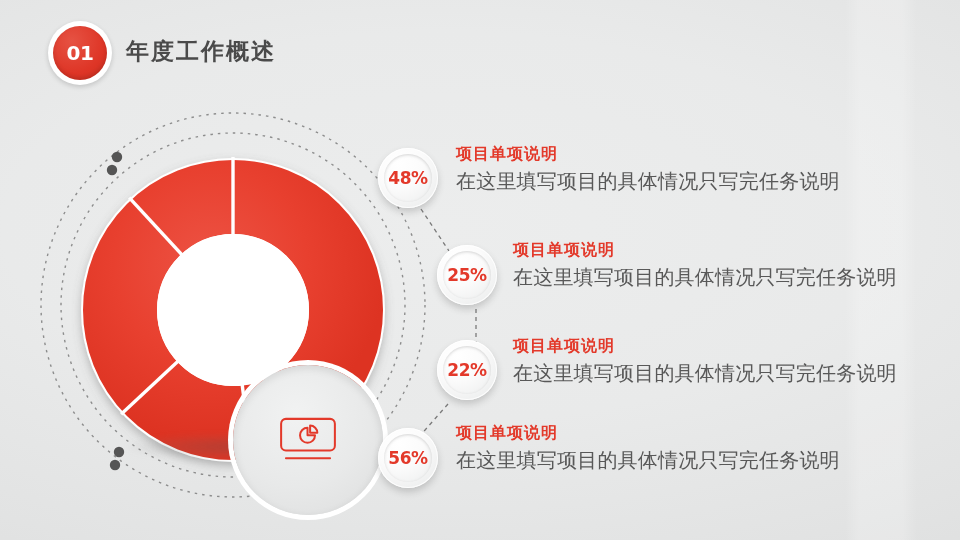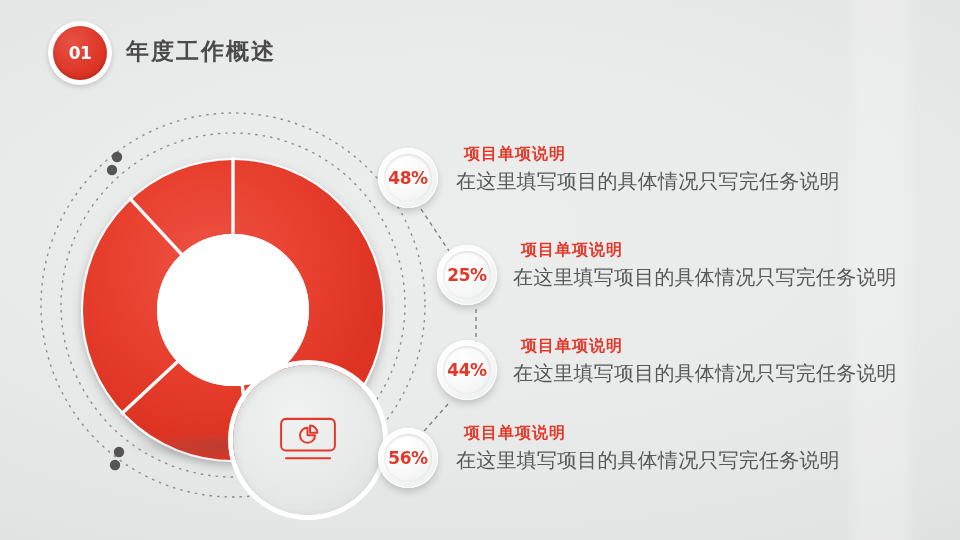--- a/index.html
+++ b/index.html
@@ -56,21 +56,21 @@
     box-shadow: inset 0 -2px 4px rgba(0,0,0,0.14);
   }
   .num-badge .num {
     position: absolute;
     left: 0; top: 0;
     width: 54px; height: 54px;
     display: flex;
     align-items: center;
     justify-content: center;
     color: #fff;
-    font-size: 17px;
+    font-size: 20px;
     font-weight: bold;
     letter-spacing: -0.5px;
     font-family: "DejaVu Sans", sans-serif;
     text-align: right;
   }
   .slide-title {
     position: absolute;
     left: 126px;
     top: 36px;
     font-size: 23px;
@@ -160,21 +160,20 @@
   .item-text {
     position: absolute;
     z-index: 3;
   }
   .item-title {
     color: #e3392a;
     font-size: 16px;
     font-weight: bold;
     letter-spacing: 1px;
     margin-bottom: 3px;
-    margin-left: 8px;
   }
   .item-desc {
     color: #585858;
     font-size: 20px;
     letter-spacing: 0.2px;
     white-space: nowrap;
   }
 </style>
 </head>
 <body>
@@ -256,21 +255,21 @@
 
   <div class="badge" style="left:437px; top:245px;">
     <span>25%</span>
   </div>
   <div class="item-text" style="left:513px; top:240px;">
     <div class="item-title">项目单项说明</div>
     <div class="item-desc">在这里填写项目的具体情况只写完任务说明</div>
   </div>
 
   <div class="badge" style="left:437px; top:340px;">
-    <span>44%</span>
+    <span>22%</span>
   </div>
   <div class="item-text" style="left:513px; top:336px;">
     <div class="item-title">项目单项说明</div>
     <div class="item-desc">在这里填写项目的具体情况只写完任务说明</div>
   </div>
 
   <div class="badge" style="left:378px; top:428px;">
     <span>56%</span>
   </div>
   <div class="item-text" style="left:456px; top:423px;">

